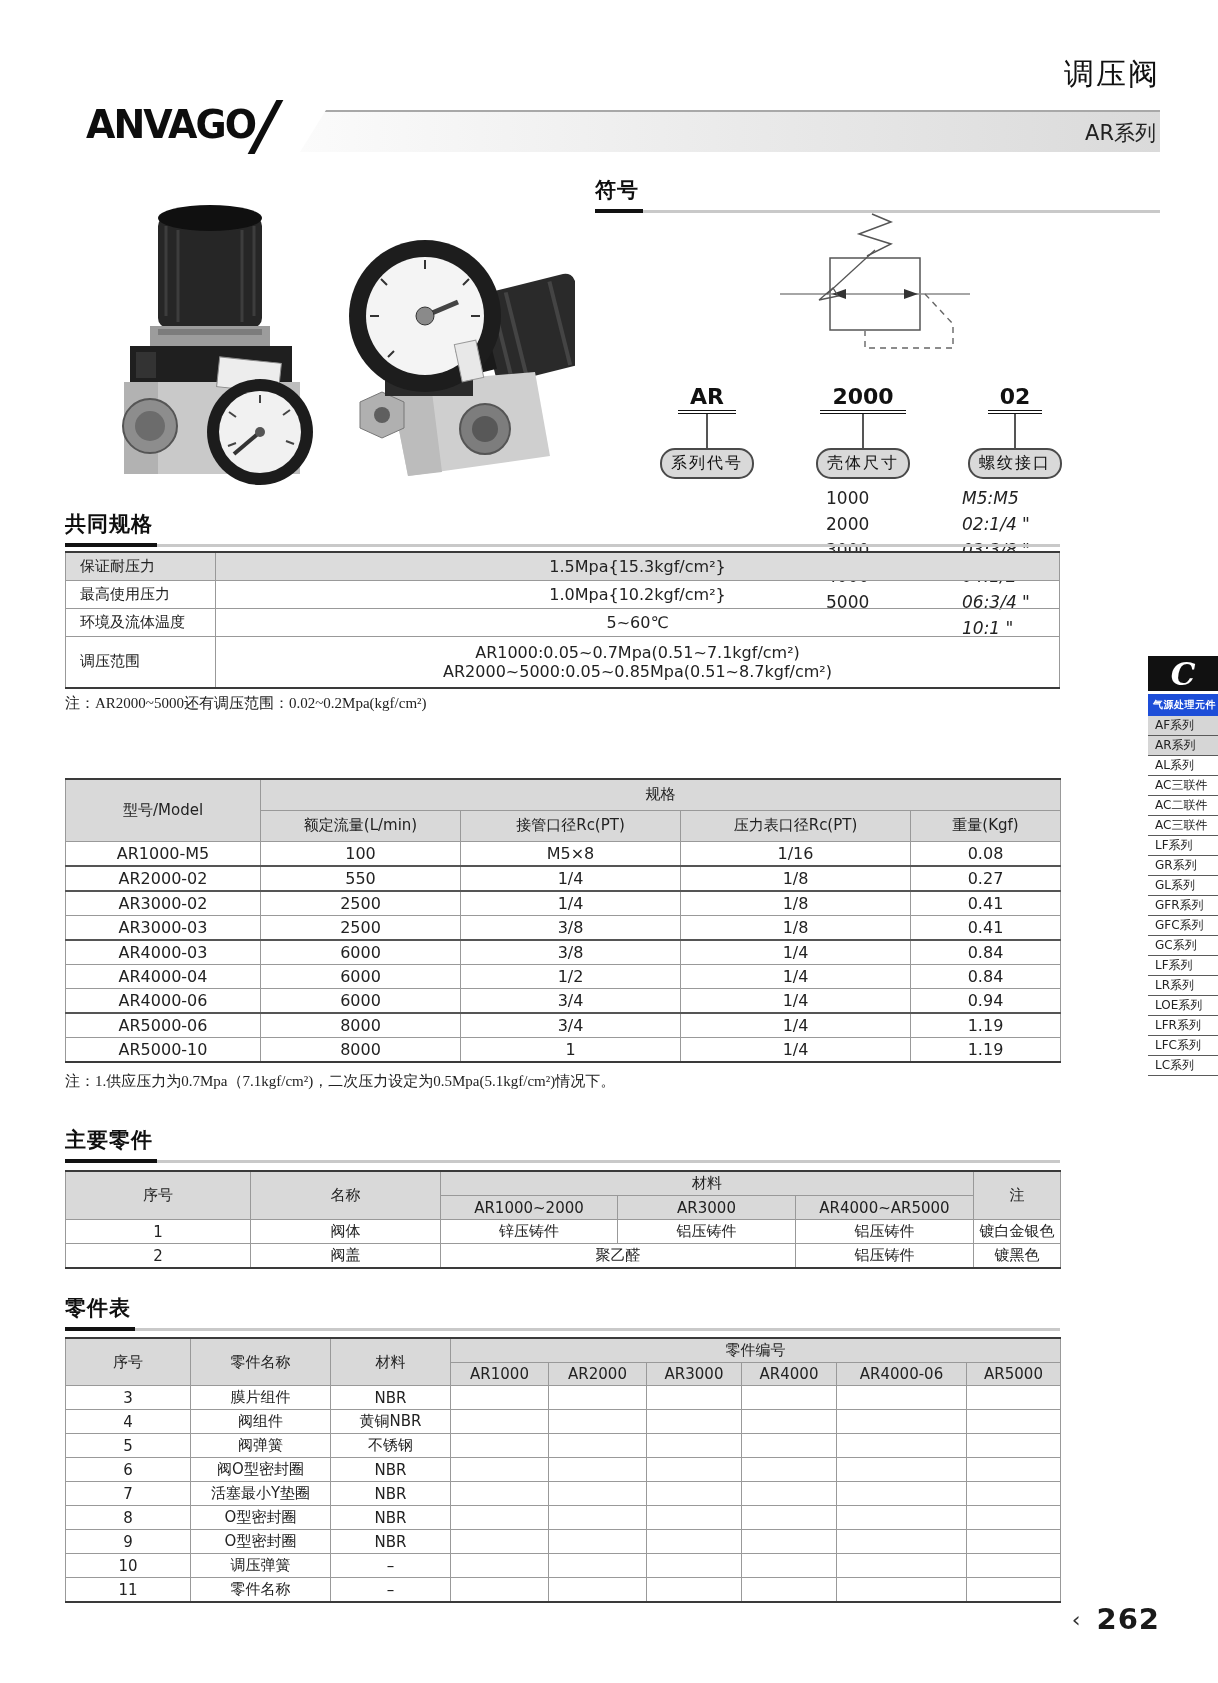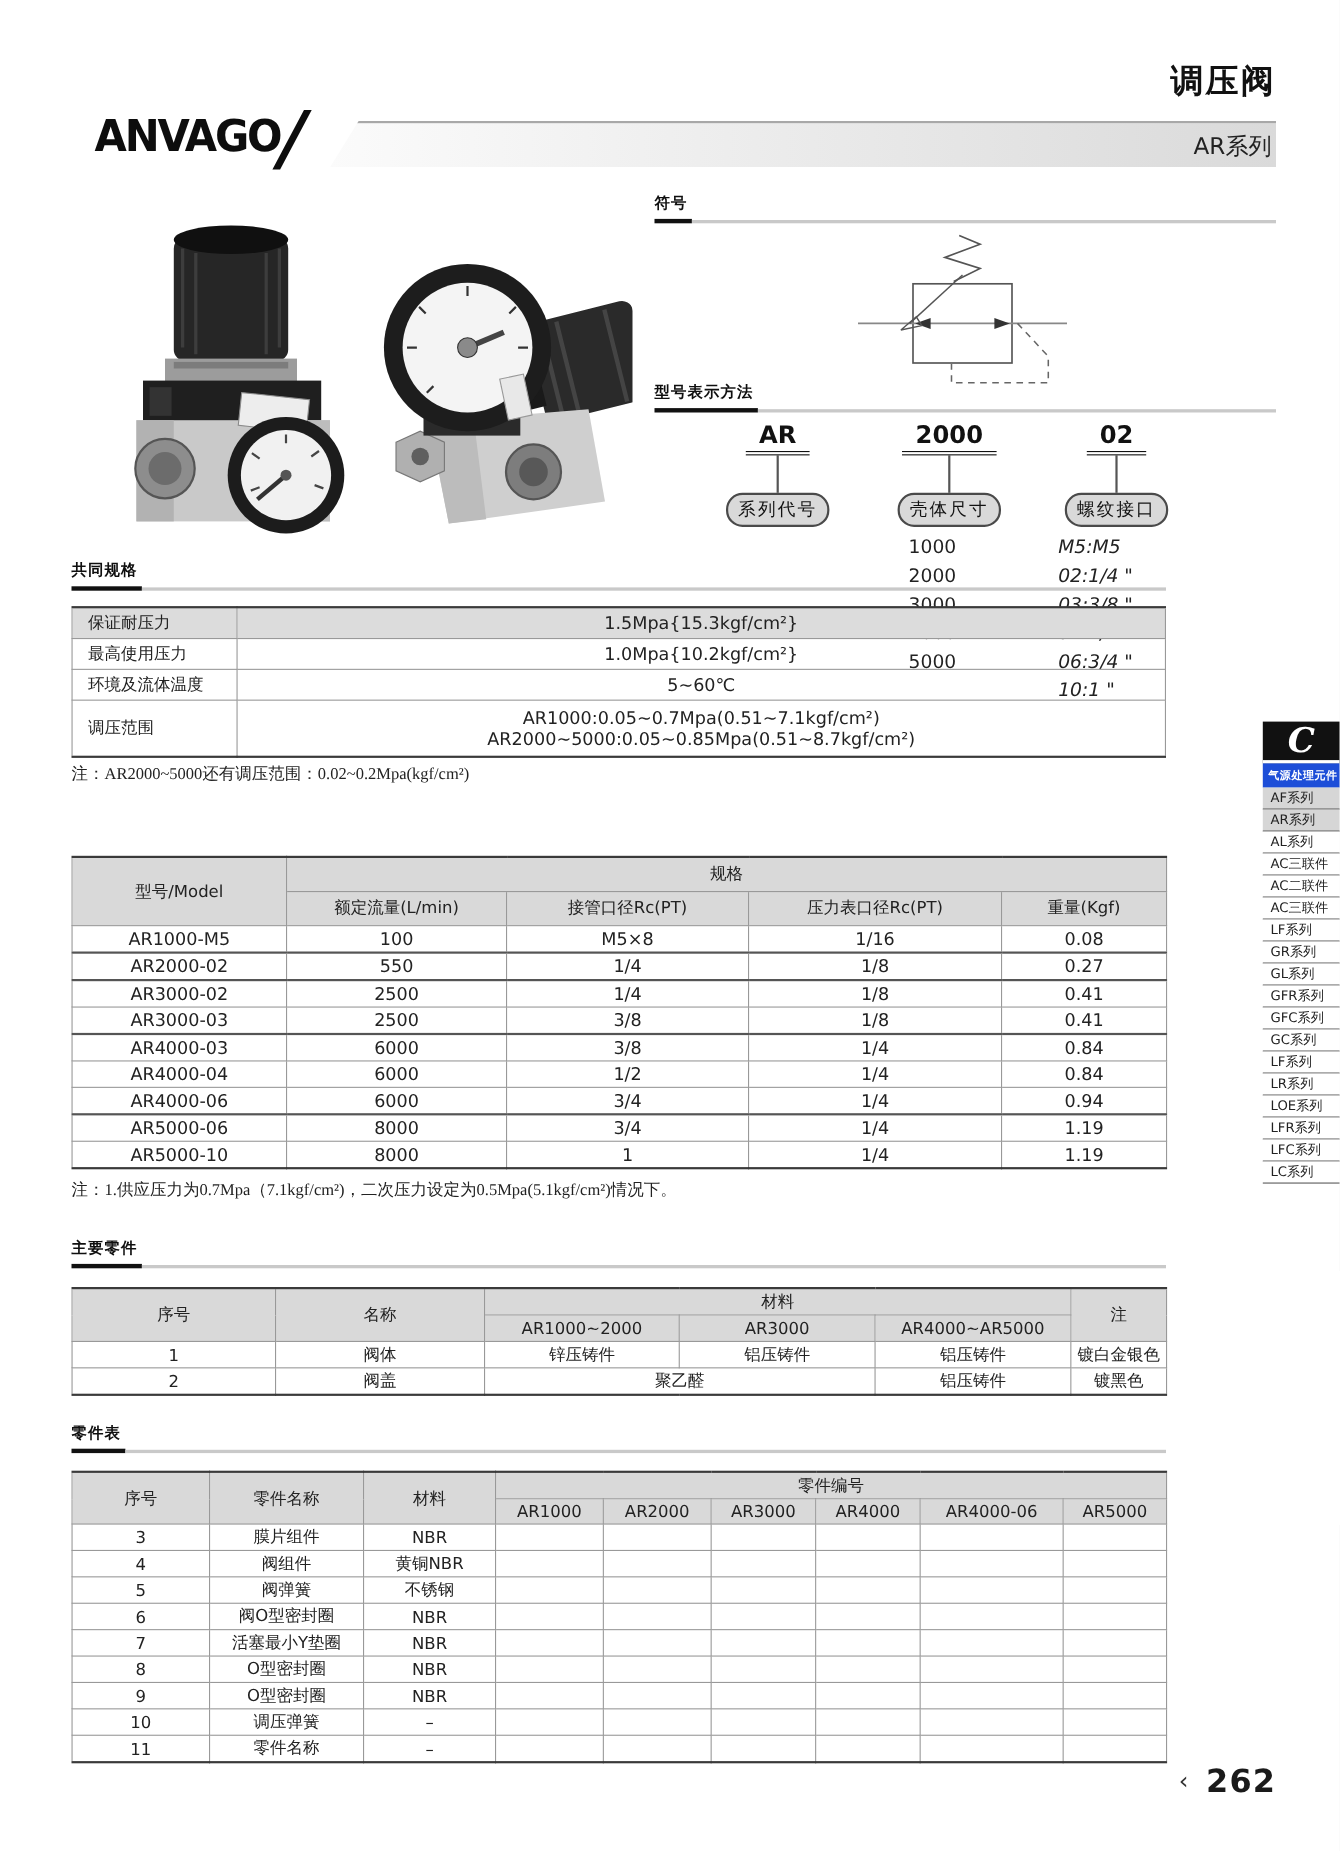--- a/index.html
+++ b/index.html
@@ -1,33 +1,33 @@
 <!DOCTYPE html>
 <html><head>
 <meta charset="utf-8">
 <style>
   * { margin:0; padding:0; box-sizing:border-box; }
   body { background:#f2f2f2; font-family:"DejaVu Sans","Liberation Sans",sans-serif; }
   #page { position:relative; width:1218px; height:1683px; background:#ffffff; margin:0 auto;
           color:#1a1a1a; overflow:hidden; }
 
   
-  .page-title { position:absolute; top:54px; right:58px; font-size:30px; font-weight:bold; color:#111; letter-spacing:2px; }
+  .page-title { position:absolute; top:54px; right:58px; font-size:30px; font-weight:normal; color:#111; letter-spacing:2px; }
   .brand-logo { position:absolute; left:86px; top:102px; font-size:38px; font-weight:800; color:#0d0d0d; letter-spacing:-2px; transform:scaleY(1.05); }
   .logo-slash { position:absolute; left:262px; top:100px; width:7px; height:54px; background:#0d0d0d; transform:skewX(-28deg); }
   .header-band { position:absolute; left:300px; top:110px; width:860px; height:42px;
                  background:linear-gradient(to right,#fbfbfb 0%,#ececec 45%,#dadada 100%);
                  clip-path:polygon(26px 0,100% 0,100% 100%,0 100%);
                  border-top:2px solid #a8a8a8; }
   .header-band .series { position:absolute; right:4px; top:7px; font-size:21px; color:#222; }
 
   
   .sec { position:absolute; }
   .sec-row { display:flex; align-items:flex-end; }
-  .sec-title { font-size:14px; font-weight:bold; color:#0f0f0f; padding:0 4px 5px 0; border-bottom:4px solid #111; white-space:nowrap; letter-spacing:1px; }
+  .sec-title { font-size:21px; font-weight:bold; color:#0f0f0f; padding:0 4px 5px 0; border-bottom:4px solid #111; white-space:nowrap; letter-spacing:1px; }
   .sec-line { flex:1; height:3px; background:#c9c9c9; }
 
   
   .note { position:absolute; font-size:15px; color:#222;font-family:Liberation Serif, serif; }
 
   
   .mc-col { position:absolute; width:150px; text-align:center; }
   .mc-code { display:inline-block; font-size:22px; font-weight:bold; color:#111; padding:0 12px 1px; border-bottom:4px double #111; }
   .mc-stem { width:2px; height:34px; background:#555; margin:0 auto; }
   .mc-pill { display:inline-block; background:#d9d9d9; border:2px solid #4a4a4a; border-radius:15px; padding:3px 9px; font-size:16px; color:#111; letter-spacing:2px; white-space:nowrap; }
@@ -137,26 +137,20 @@
     <polyline points="97,2 116,10 84,22 116,32 92,44" fill="none" stroke="#555" stroke-width="1.5"></polyline>
     <rect x="55" y="46" width="90" height="72" fill="none" stroke="#555" stroke-width="1.5"></rect>
     <line x1="5" y1="82" x2="195" y2="82" stroke="#888" stroke-width="1.5"></line>
     <polygon points="57,82 71,77 71,87" fill="#333"></polygon>
     <polygon points="143,82 129,77 129,87" fill="#333"></polygon>
     <line x1="100" y1="38" x2="52" y2="82" stroke="#555" stroke-width="1.3"></line>
     <polygon points="44,88 58,76 63,84" fill="none" stroke="#555" stroke-width="1.3"></polygon>
     <path d="M150 82 L178 112 L178 136 L90 136 L90 119" fill="none" stroke="#666" stroke-width="1.4" stroke-dasharray="6,5"></path>
   </svg>
 
-  <div class="sec" style="left:595px; top:348px; width:565px;">
-    <div class="sec-row">
-      <span class="sec-title">型号表示方法</span>
-      <span class="sec-line"></span>
-    </div>
-  </div>
 
   <div class="mc-col" style="left:632px; top:384px;">
     <div><span class="mc-code">AR</span></div>
     <div class="mc-stem"></div>
     <div><span class="mc-pill">系列代号</span></div>
   </div>
 
   <div class="mc-col" style="left:788px; top:384px;">
     <div><span class="mc-code">2000</span></div>
     <div class="mc-stem"></div>

